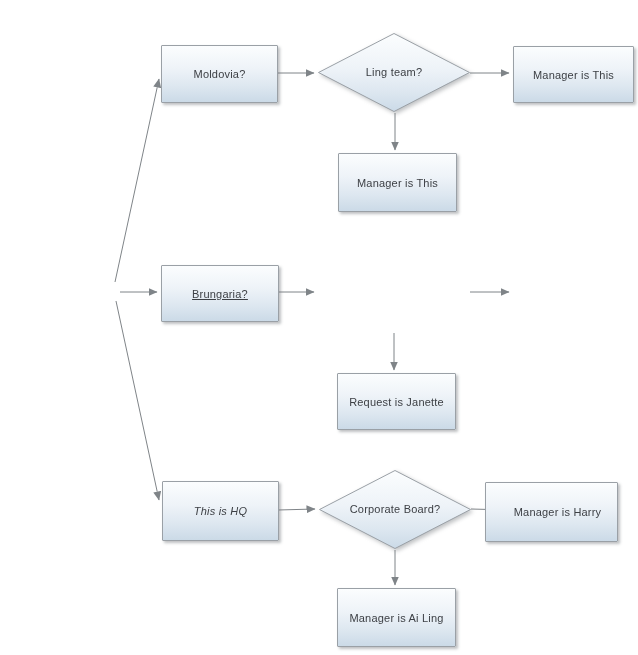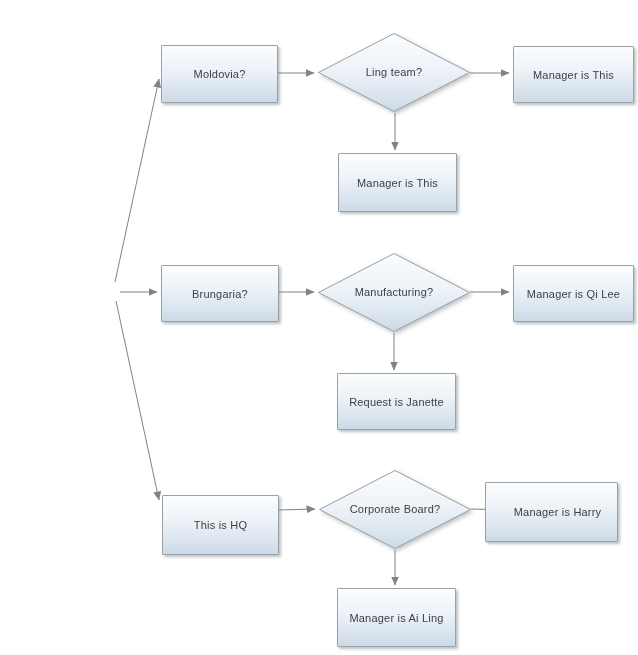--- a/index.html
+++ b/index.html
@@ -52,25 +52,25 @@
     z-index: 3;
     width: 96px;
     line-height: 1.35;
   }
   
   #n-request       { left: 8px;   top: 264px; width: 111px; height: 57px; }
   #n-moldovia      { left: 161px; top: 45px;  width: 115px; height: 56px; }
   #n-sales         { left: 318px; top: 33px;  width: 152px; height: 79px; }
   #n-frank         { left: 513px; top: 46px;  width: 119px; height: 55px; }
   #n-marie         { left: 338px; top: 153px; width: 117px; height: 57px; }
-  #n-brungaria     { left: 161px; top: 265px; width: 116px; height: 55px; }
+  #n-brungaria     { left: 161px; top: 265px; width: 116px; height: 55px; text-decoration: underline; }
   #n-manufacturing { left: 318px; top: 253px; width: 152px; height: 79px; }
   #n-qilee         { left: 513px; top: 265px; width: 119px; height: 55px; }
   #n-janette       { left: 337px; top: 373px; width: 117px; height: 55px; }
-  #n-hq            { left: 162px; top: 495px; width: 115px; height: 58px; }
+  #n-hq            { left: 162px; top: 481px; width: 115px; height: 58px; font-style: italic; }
   #n-corporate     { left: 319px; top: 470px; width: 152px; height: 79px; }
   #n-harry         { left: 485px; top: 482px; width: 119px; height: 58px; padding-left: 12px; }
   #n-ailing        { left: 337px; top: 588px; width: 117px; height: 57px; }
 </style>
 </head>
 <body>
 
 <div id="canvas">
 
   <svg id="connector-layer" viewBox="0 0 638 655" xmlns="http://www.w3.org/2000/svg">
@@ -114,29 +114,20 @@
   <div id="n-frank" class="node proc">
     <span>Manager is This</span>
   </div>
   <div id="n-marie" class="node proc">
     <span>Manager is This</span>
   </div>
 
   <div id="n-brungaria" class="node proc">
     <span>Brungaria?</span>
   </div>
-  <div id="n-manufacturing" class="node diamond">
-    <svg class="dshape" width="152" height="79">
-      <polygon points="76,0.5 151.5,39.5 76,78.5 0.5,39.5" fill="url(#diamondGrad)" stroke="#9aa0a6" stroke-width="1"></polygon>
-    </svg>
-    <div class="dlabel">Manufacturing?</div>
-  </div>
-  <div id="n-qilee" class="node proc">
-    <span>Manager is Qi Lee</span>
-  </div>
   <div id="n-janette" class="node proc">
     <span>Request is Janette</span>
   </div>
 
   <div id="n-hq" class="node proc">
     <span>This is HQ</span>
   </div>
   <div id="n-corporate" class="node diamond">
     <svg class="dshape" width="152" height="79">
       <polygon points="76,0.5 151.5,39.5 76,78.5 0.5,39.5" fill="url(#diamondGrad)" stroke="#9aa0a6" stroke-width="1"></polygon>

